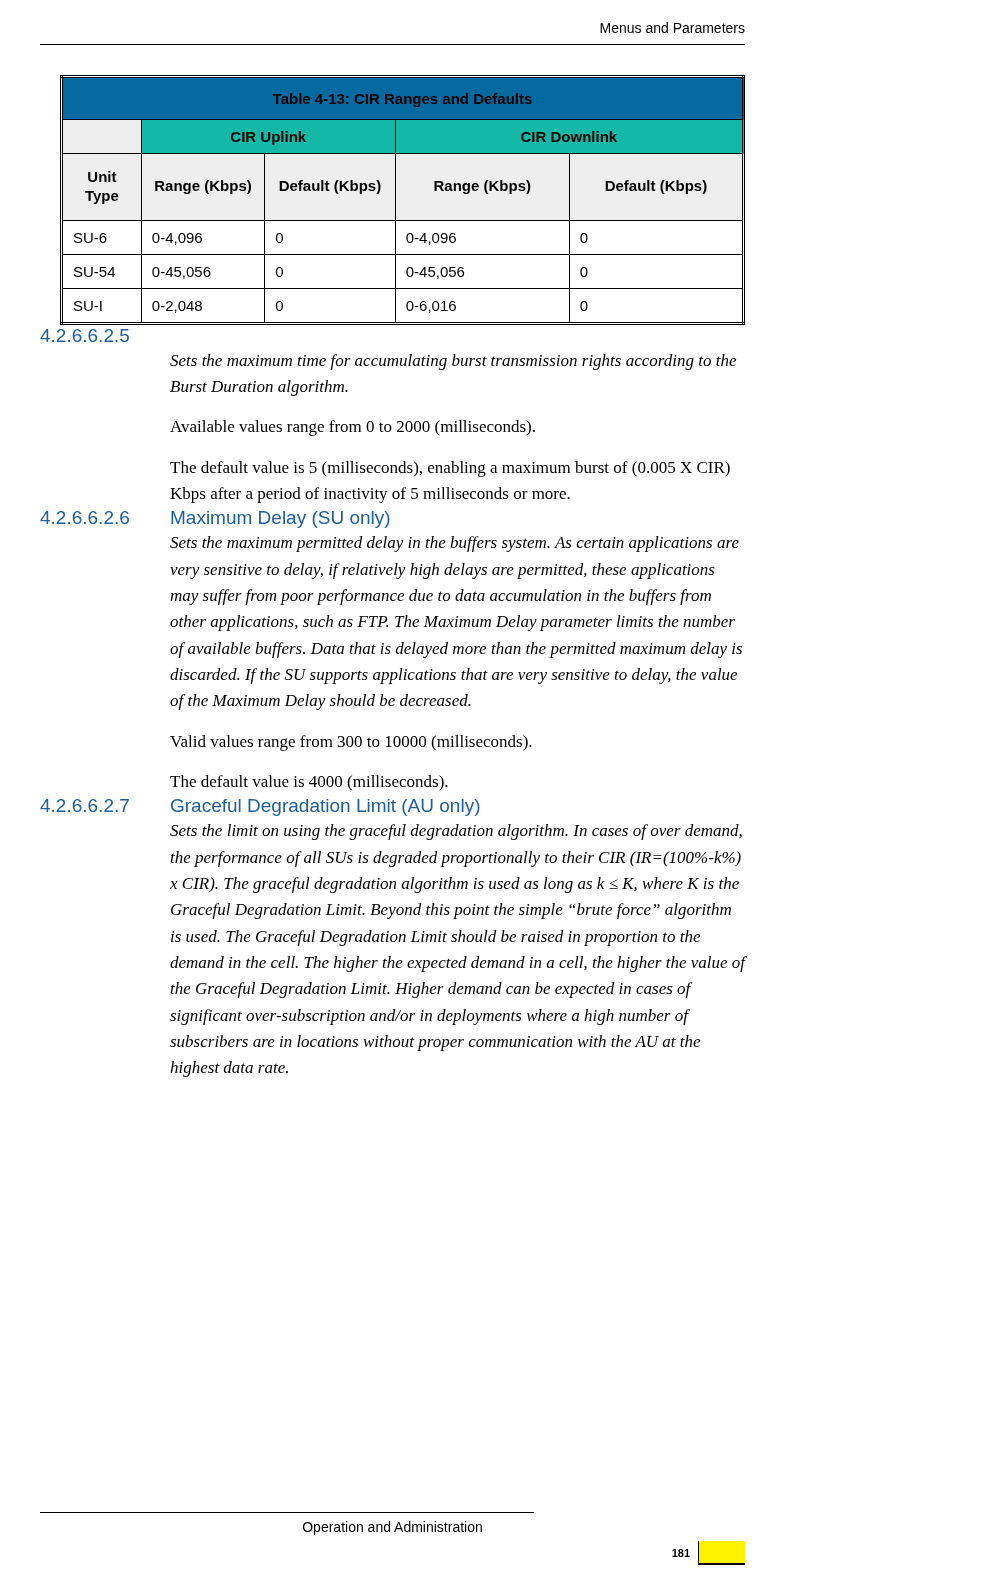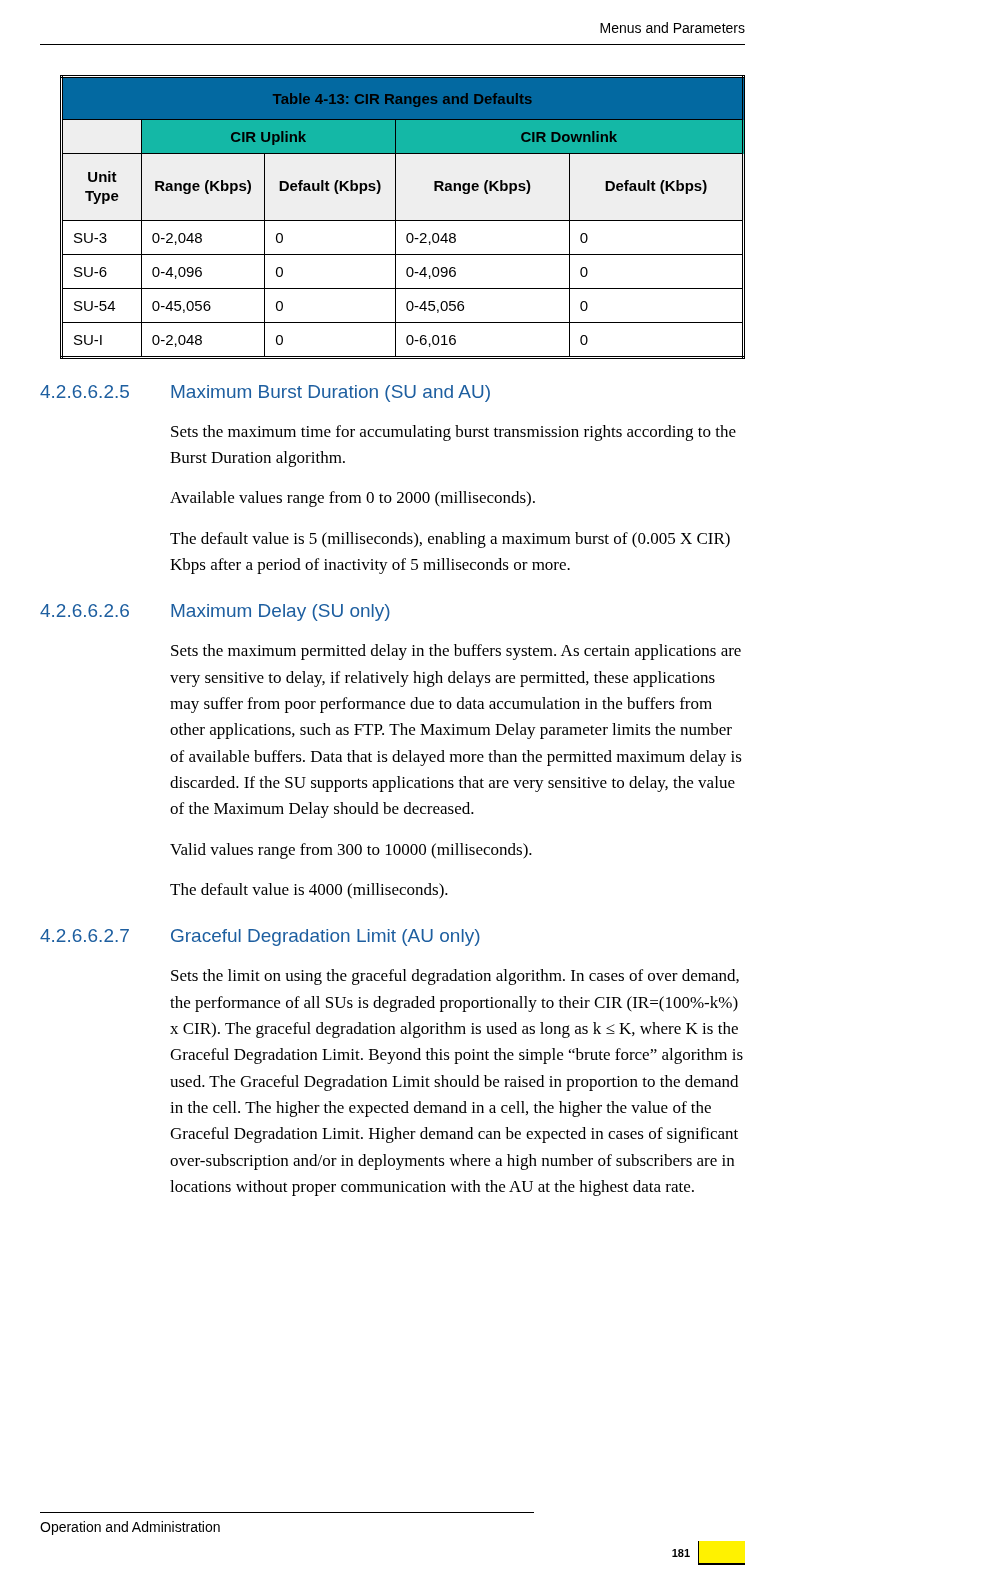--- a/index.html
+++ b/index.html
@@ -60,21 +60,20 @@
   table.cir .hdr-row th {
     background: #eee;
     text-align: center;
     font-weight: bold;
     padding: 14px 6px;
     line-height: 1.25;
   }
   .sec-row {
     display: flex;
     align-items: baseline;
-    margin-top: 22px;
   }
   .sec-num {
     width: 130px;
     flex-shrink: 0;
     color: #1e5fa0;
     font-size: 19px;
     font-family: Arial, Helvetica, sans-serif;
   }
   .sec-title {
     color: #1e5fa0;
@@ -85,37 +84,39 @@
     margin-left: 130px;
     font-family: "Bookman Old Style", Georgia, "Times New Roman", serif;
     font-size: 17px;
     line-height: 1.55;
     text-align: left;
   }
   .body-text p {
     margin: 14px 0 0 0;
   }
   .body-text p:first-child {
-    margin-top: 16px;
+    margin-top: 1px;
+    font-style: italic;
   }
   .footer {
     position: absolute;
     left: 40px;
     right: 55px;
     bottom: 30px;
   }
   .footer-rule {
     border: none;
     border-top: 1.5px solid #000;
     width: 70%;
     margin: 0;
   }
   .footer-text {
     font-size: 14px;
     margin-top: 6px;
+    text-align: center;
   }
   .page-num-row {
     display: flex;
     justify-content: flex-end;
     align-items: center;
     margin-top: 6px;
   }
   .page-num {
     font-size: 11px;
     font-weight: bold;
@@ -149,27 +150,20 @@
         <th colspan="2">CIR Downlink</th>
       </tr>
       <tr class="hdr-row">
         <th style="width:11%">Unit Type</th>
         <th style="width:17%">Range (Kbps)</th>
         <th style="width:18%">Default (Kbps)</th>
         <th style="width:24%">Range (Kbps)</th>
         <th style="width:24%">Default (Kbps)</th>
       </tr>
       <tr>
-        <td>SU-3</td>
-        <td>0-2,048</td>
-        <td>0</td>
-        <td>0-2,048</td>
-        <td>0</td>
-      </tr>
-      <tr>
         <td>SU-6</td>
         <td>0-4,096</td>
         <td>0</td>
         <td>0-4,096</td>
         <td>0</td>
       </tr>
       <tr>
         <td>SU-54</td>
         <td>0-45,056</td>
         <td>0</td>
@@ -182,21 +176,20 @@
         <td>0</td>
         <td>0-6,016</td>
         <td>0</td>
       </tr>
     </tbody>
       </table>
   </div>
 
   <div class="sec-row">
     <div class="sec-num">4.2.6.6.2.5</div>
-    <div class="sec-title">Maximum Burst Duration (SU and AU)</div>
   </div>
   <div class="body-text">
     <p>Sets the maximum time for accumulating burst transmission rights according to the Burst Duration algorithm.</p>
     <p>Available values range from 0 to 2000 (milliseconds).</p>
     <p>The default value is 5 (milliseconds), enabling a maximum burst of (0.005 X CIR) Kbps after a period of inactivity of 5 milliseconds or more.</p>
   </div>
 
   <div class="sec-row">
     <div class="sec-num">4.2.6.6.2.6</div>
     <div class="sec-title">Maximum Delay (SU only)</div>

